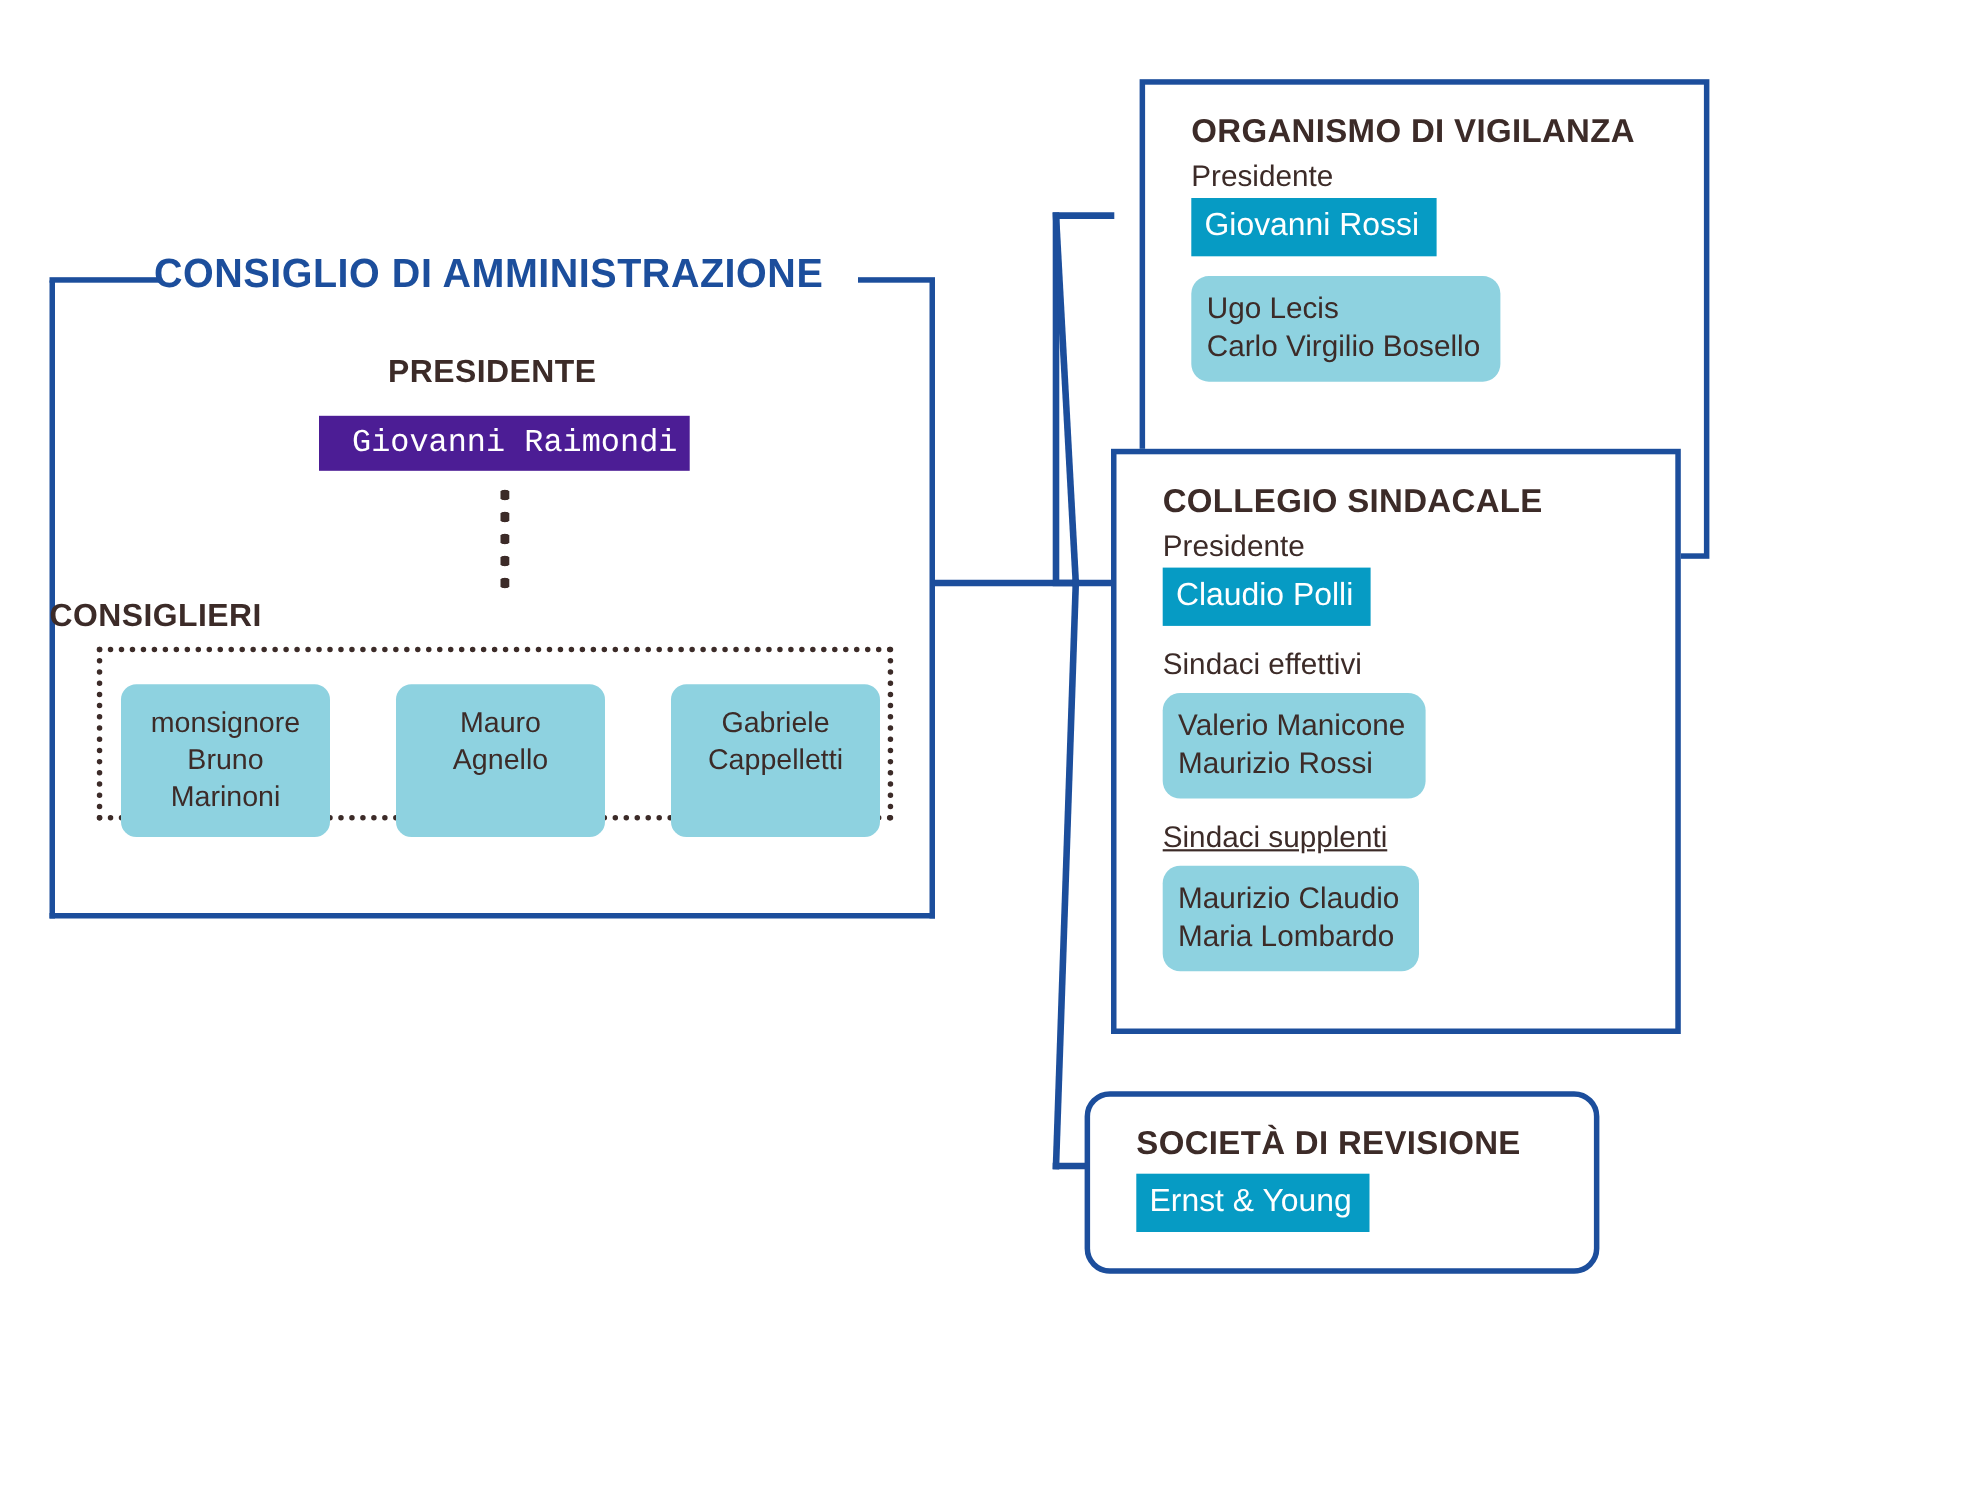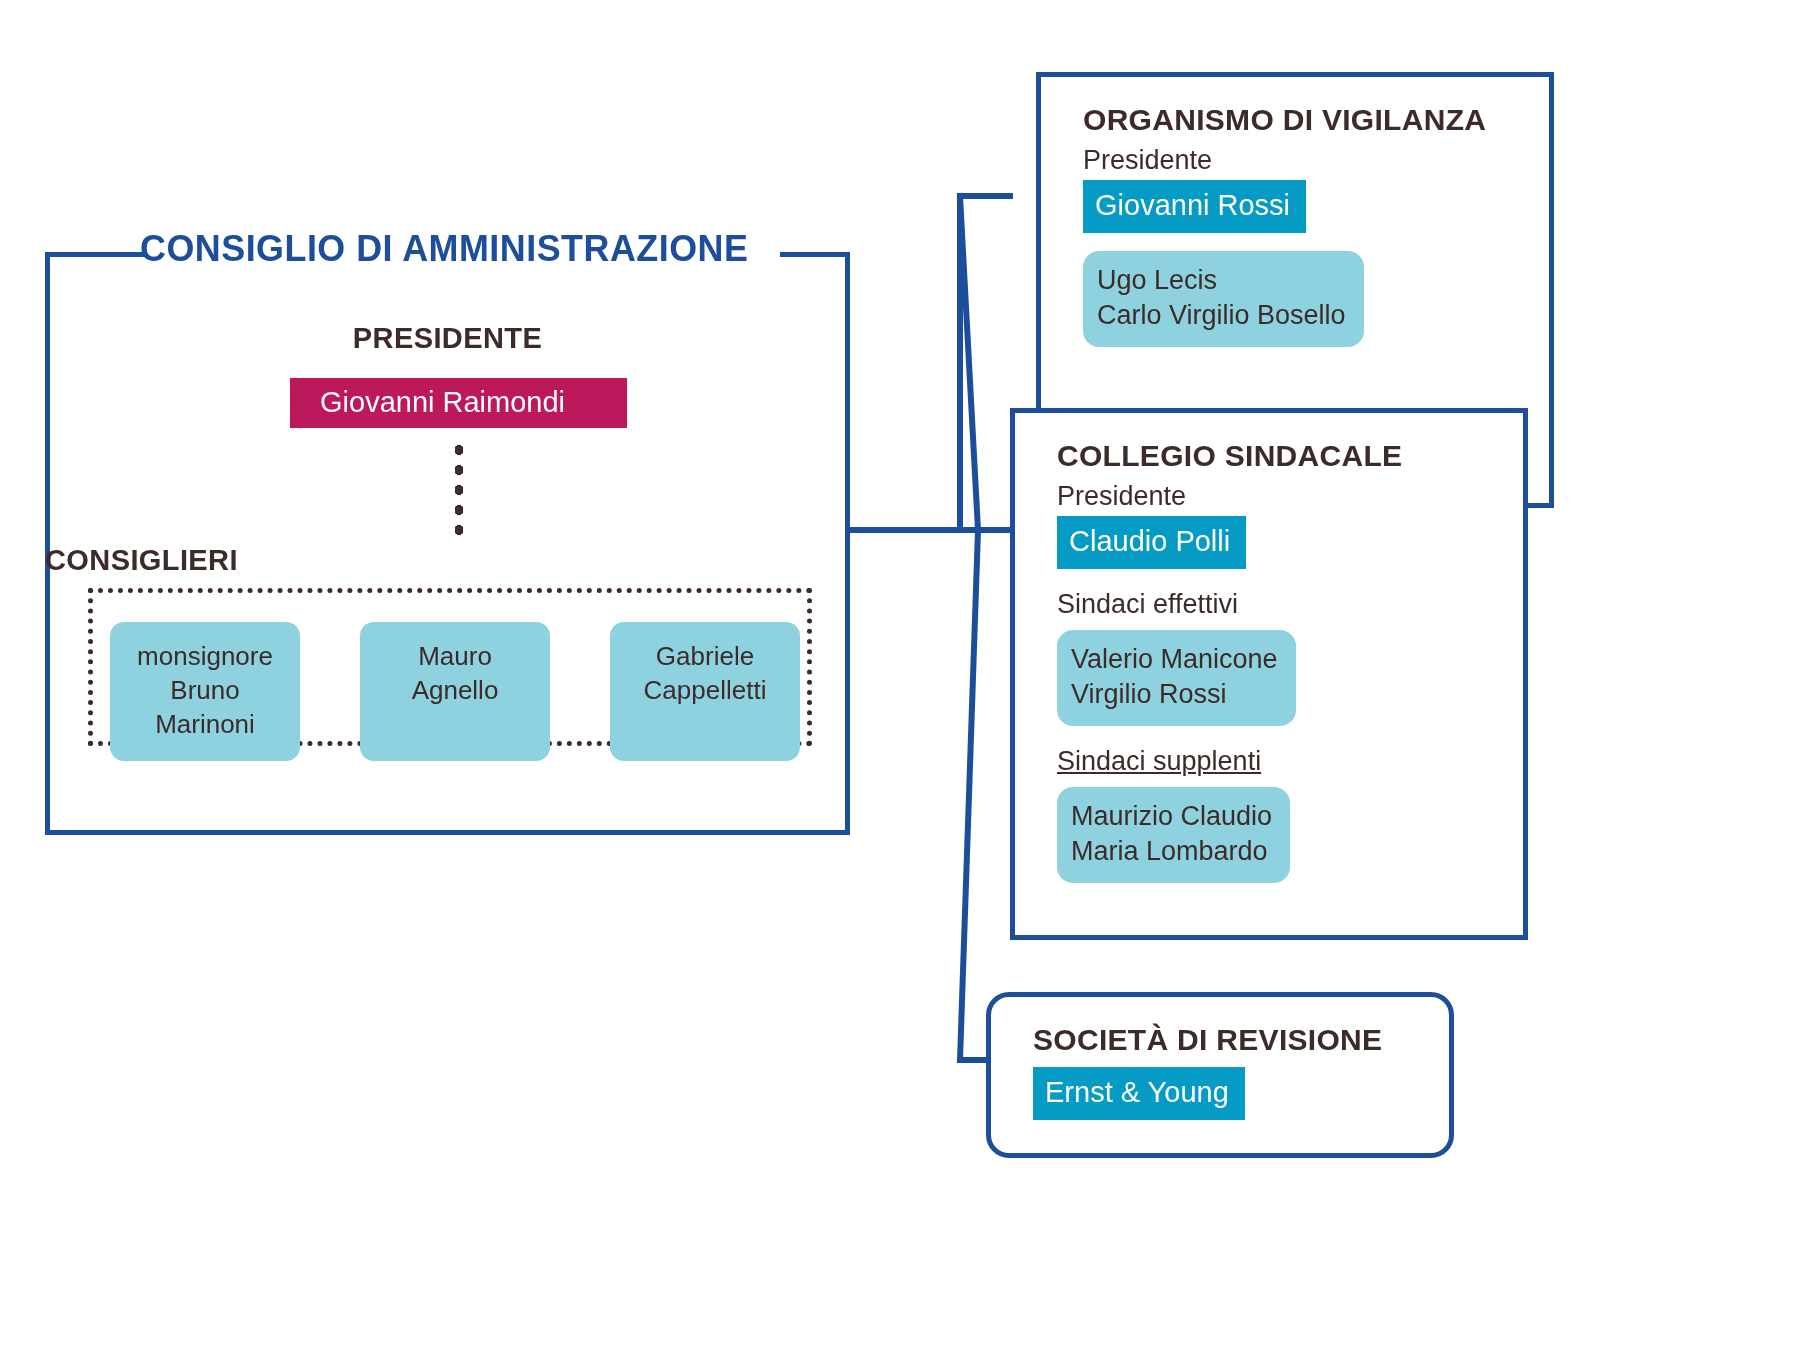--- a/index.html
+++ b/index.html
@@ -83,25 +83,26 @@
   }
   .consiglieri-label {
     left: 45px;
     top: 544px;
     width: 805px;
     text-align: left;
   }
 
   .chip-dark {
     position: absolute;
-    background: #be185d;
+    background: #4c1d95;
     color: #ffffff;
     font-size: 29px;
     line-height: 1.0;
     white-space: nowrap;
+    font-family: Liberation Mono, monospace;
   }
   .presidente-chip {
     left: 290px;
     top: 378px;
     width: 337px;
     height: 50px;
     padding: 10px 0 0 30px;
   }
 
   .dotted-vert {
@@ -242,21 +243,21 @@
     <div class="panel-chip-light">Ugo Lecis
 Carlo Virgilio Bosello</div>
   </div>
 
   <div class="panel panel-cs">
     <div class="panel-title">COLLEGIO SINDACALE</div>
     <div class="panel-sublabel">Presidente</div>
     <div class="panel-chip-dark">Claudio Polli</div>
     <div class="panel-sublabel" style="padding-top:20px;">Sindaci effettivi</div>
     <div class="panel-chip-light chip-gap-small">Valerio Manicone
-Virgilio Rossi</div>
+Maurizio Rossi</div>
     <div class="panel-sublabel" style="padding-top:20px;text-decoration:underline;">Sindaci supplenti</div>
     <div class="panel-chip-light chip-gap-small">Maurizio Claudio
 Maria Lombardo</div>
   </div>
 
   <div class="panel panel-sr">
     <div class="panel-title">SOCIETÀ DI REVISIONE</div>
     <div class="panel-chip-dark" style="margin-top:4px;">Ernst &amp; Young</div>
   </div>
 

